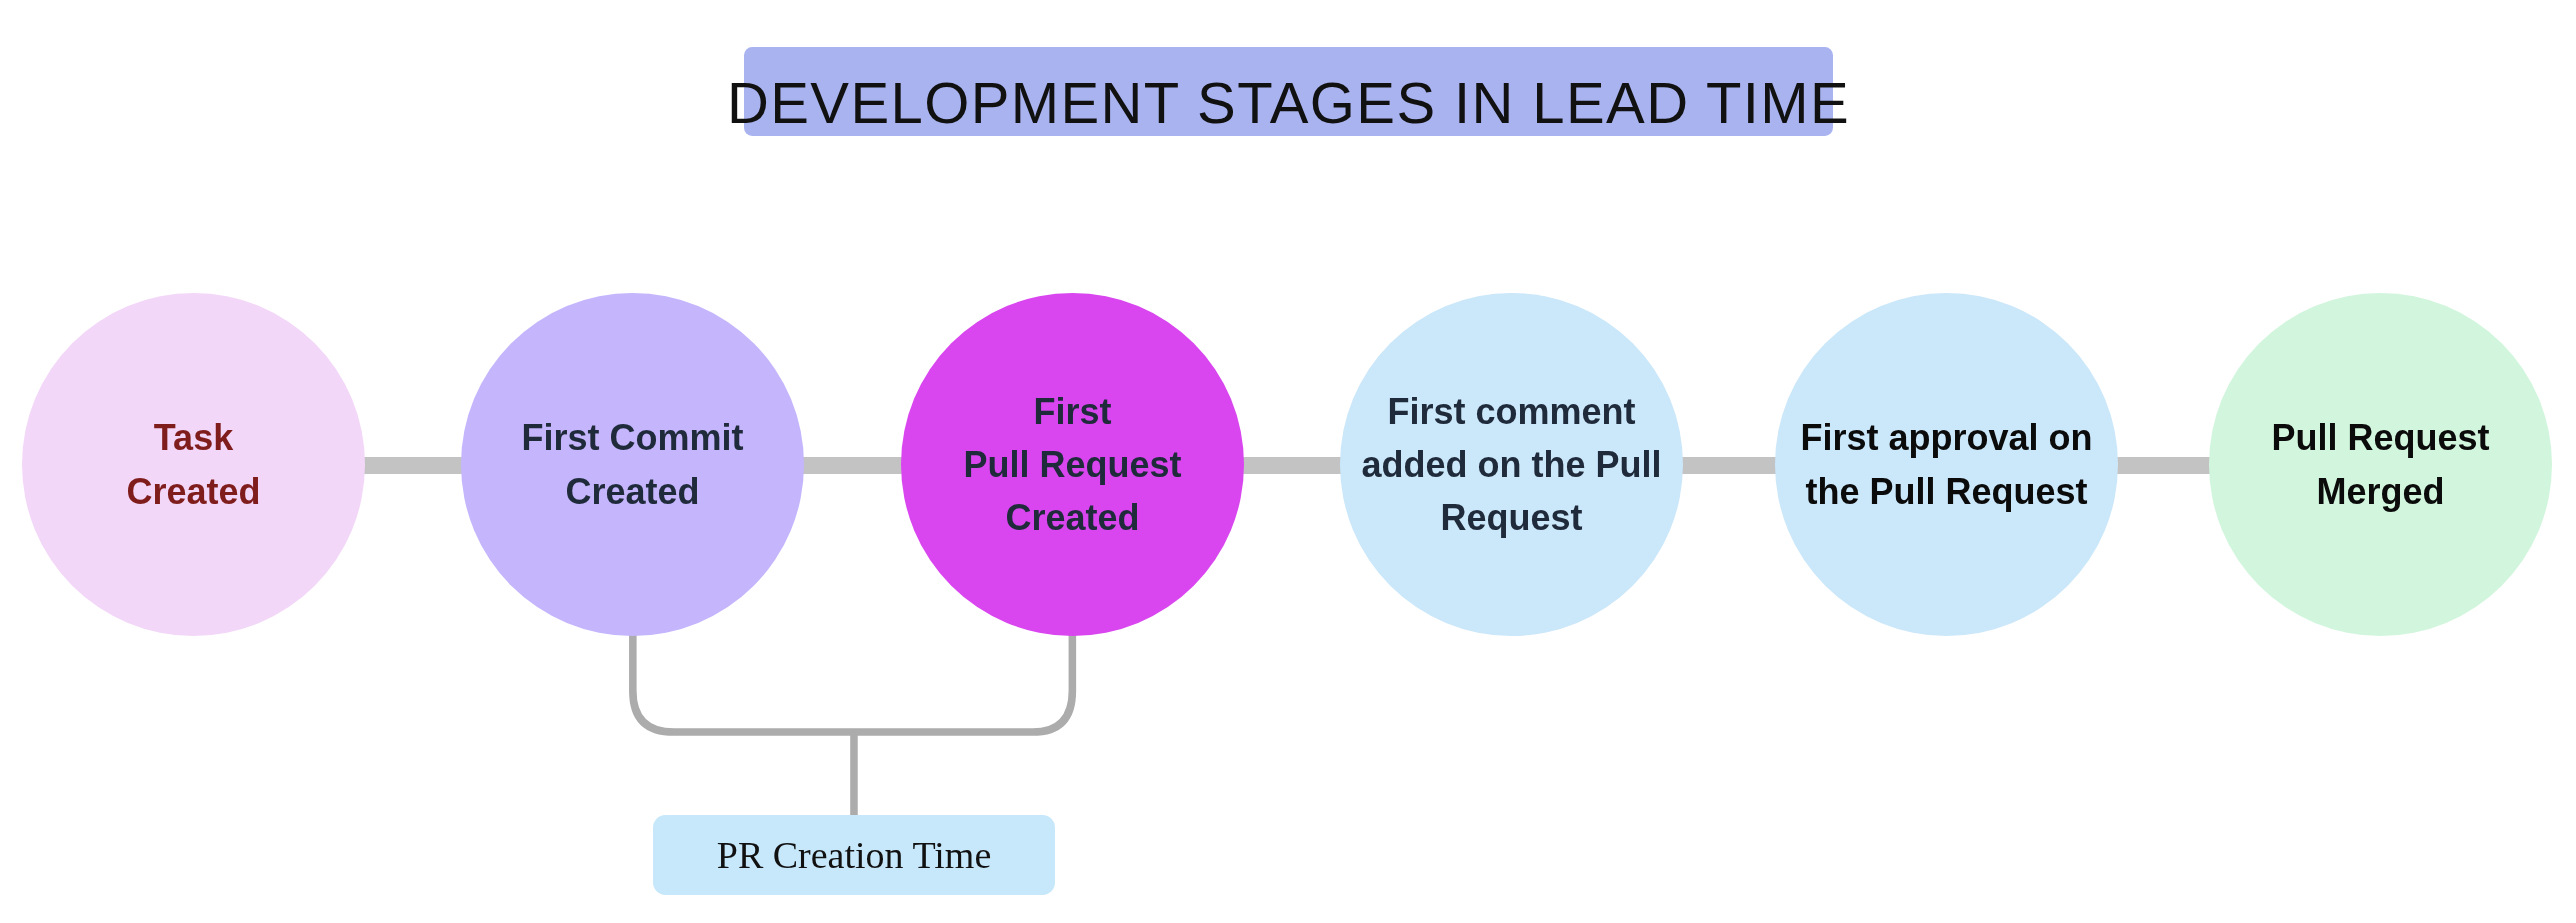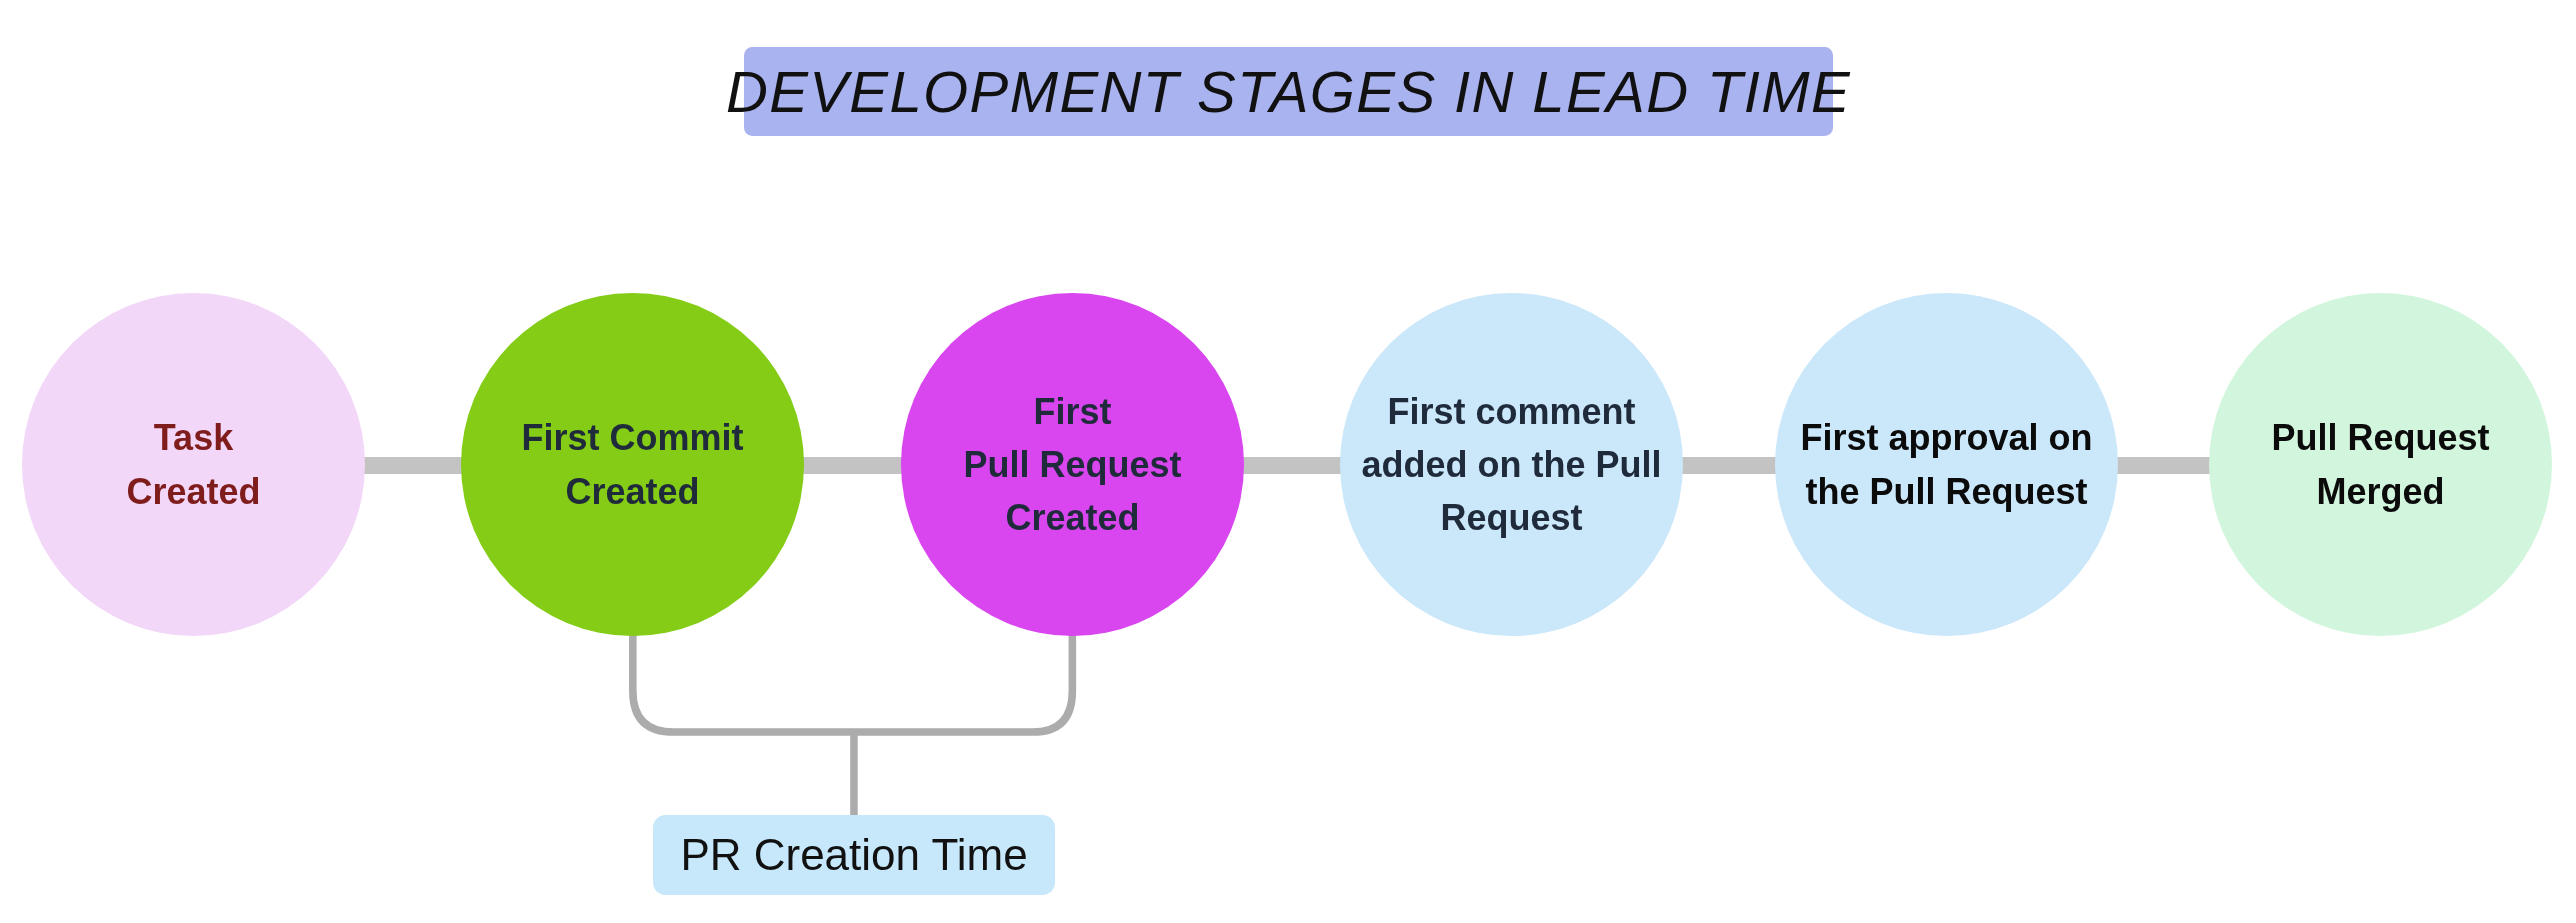--- a/index.html
+++ b/index.html
@@ -9,21 +9,21 @@
     width: 2576px;
     height: 923px;
     background: #ffffff;
     overflow: hidden;
   }
   .title-box {
     position: absolute;
     left: 744px; top: 47px;
     width: 1089px; height: 89px;
     border-radius: 8.2px;
-    display: flex; align-items: center; justify-content: center; font-style: italic;
+    display: flex; align-items: flex-end; justify-content: center;
   }
   .title-text {
     font-size: 58px;
     font-weight: 500;
     letter-spacing: 1.4px;
     white-space: nowrap;
   }
   .connector {
     position: absolute;
     left: 194px; top: 457px;
@@ -57,22 +57,22 @@
   }
   .annotation-box {
     position: absolute;
     left: 653px; top: 815px;
     width: 402px; height: 80px;
     border-radius: 12.4px;
     display: flex; align-items: center; justify-content: center;
     z-index: 1;
   }
   .annotation-text {
-    font-family: Liberation Sans, sans-serif;
-    font-size: 44px;
+    font-family: Liberation Serif, serif;
+    font-size: 38px;
     font-weight: 400;
     white-space: nowrap;
   }
 </style>
 </head>
 <body>
 
 <div class="canvas" style="background: rgb(255, 255, 255);">
 
   <div class="title-box" style="background: rgb(169, 179, 240);">
@@ -82,21 +82,21 @@
   <div class="connector" style="background: rgb(195, 195, 195);"></div>
 
   <svg class="bracket-svg" viewBox="0 0 3750 1344" fill="none" xmlns="http://www.w3.org/2000/svg">
     <path d="M 921 918 L 921 1006 Q 921 1066 981 1066 L 1503 1066 Q 1561 1066 1561 1006 L 1561 918" fill="none" stroke-width="11" stroke="#acacac"></path>
     <path d="M 1243 1066 L 1243 1190" fill="none" stroke-width="11" stroke="#acacac"></path>
   </svg>
 
   <div class="stage s1" style="background: rgb(243, 215, 248); color: #7f1d1d;">Task
 Created</div>
 
-  <div class="stage s2" style="background: #84cc16; color: rgb(31, 42, 58);">First Commit
+  <div class="stage s2" style="background: #c4b5fd; color: rgb(31, 42, 58);">First Commit
 Created</div>
 
   <div class="stage s3" style="background: #d946ef; color: rgb(31, 42, 58);">First
 Pull Request
 Created</div>
 
   <div class="stage s4" style="background: rgb(203, 231, 250); color: rgb(31, 42, 58);">First comment
 added on the Pull
 Request</div>
 

